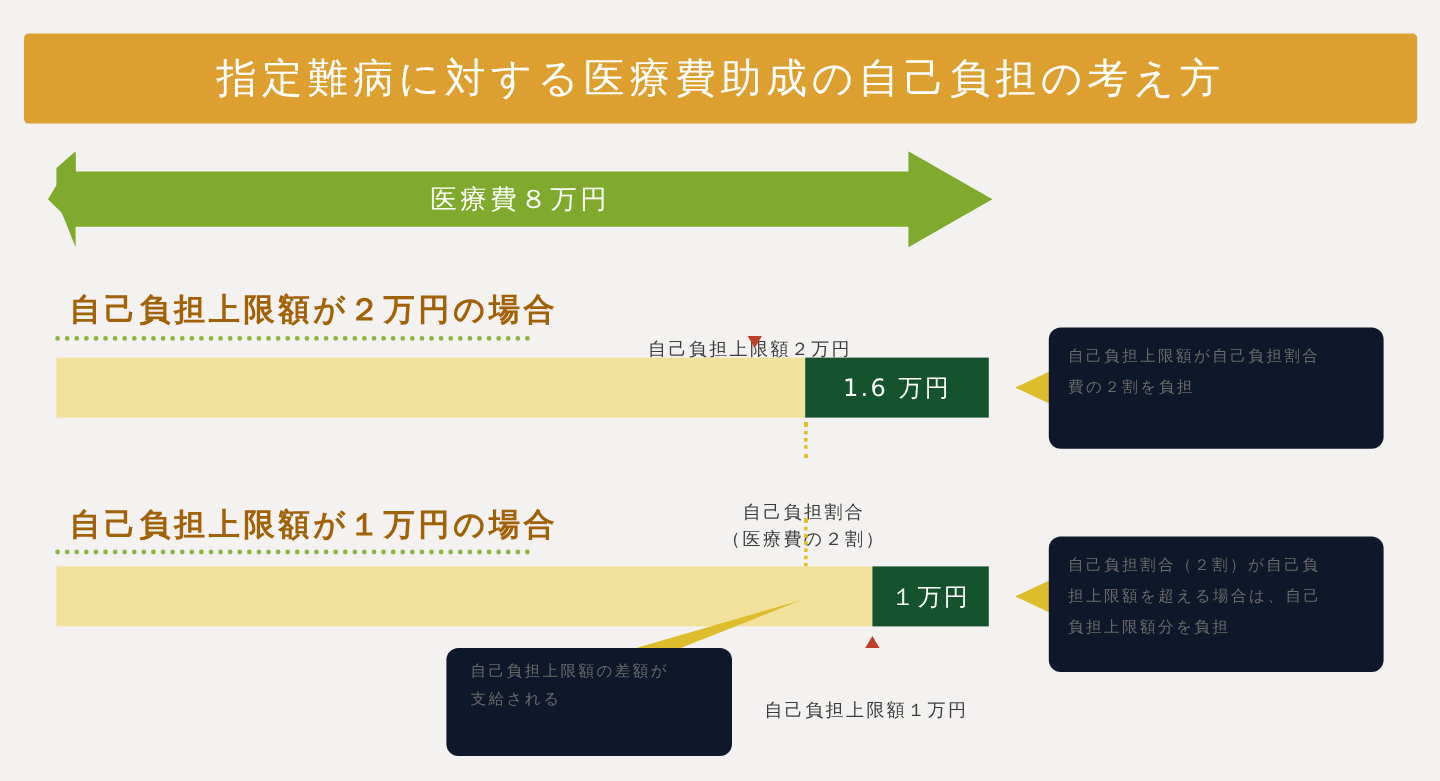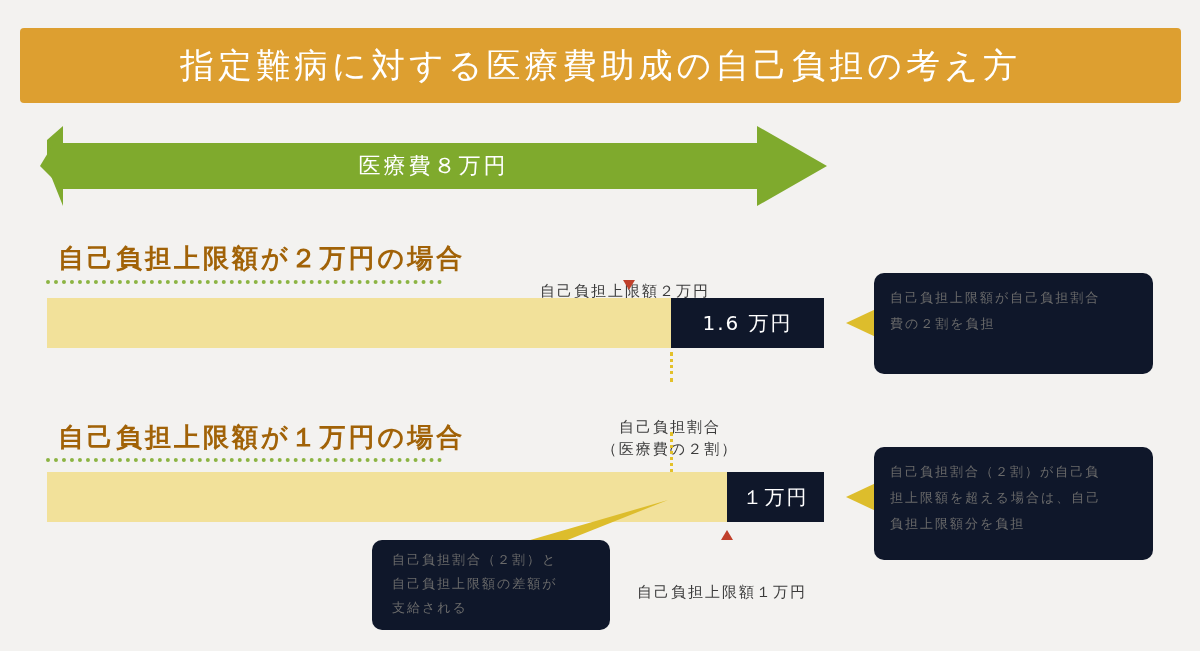--- a/index.html
+++ b/index.html
@@ -7,21 +7,21 @@
        font-family:"DejaVu Sans","Liberation Sans",sans-serif;}
   .abs{position:absolute;}
   .title-bar{left:20px;top:28px;width:1161px;height:75px;background:#dd9f30;border-radius:4px;
        color:#fff;font-size:34px;font-weight:normal;display:flex;align-items:center;justify-content:center;letter-spacing:4px;}
   .arrow{left:40px;top:126px;width:787px;height:80px;}
   .arrow-label{left:40px;top:148px;width:787px;height:36px;color:#fff;font-size:22px;
        display:flex;align-items:center;justify-content:center;letter-spacing:3px;}
   .section-title{left:58px;color:#a16207;font-size:26px;font-weight:bold;letter-spacing:3px;white-space:nowrap;}
   .dots{left:46px;width:396px;height:0;border-top:4px dotted #8cb443;}
   .bar-bg{left:47px;background:#f2e19a;}
-  .bar-fill{background:#0f172a;color:#fff;font-size:20px;display:flex;align-items:center;justify-content:center;letter-spacing:2px;}
+  .bar-fill{background:#14532d;color:#fff;font-size:20px;display:flex;align-items:center;justify-content:center;letter-spacing:2px;}
   .label{color:#3b3b3b;font-size:15px;letter-spacing:2px;white-space:nowrap;text-align:center;margin-top:32px;}
   .tri-down{width:0;height:0;border-left:6px solid transparent;border-right:6px solid transparent;border-top:10px solid #c0402b;}
   .tri-up{width:0;height:0;border-left:6px solid transparent;border-right:6px solid transparent;border-bottom:10px solid #c0402b;}
   .vdots{left:670px;width:0;border-left:3px dotted #e3c12a;}
   .bubble{background:#0f172a;border-radius:10px;color:#6a6a6a;font-size:13px;line-height:26px;letter-spacing:2px;
        padding:12px 16px;box-sizing:border-box;}
   .bubble-line{display:block;white-space:nowrap;}
 </style>
 </head>
 <body>
@@ -75,16 +75,15 @@
 <div class="abs bubble" style="left:874px;top:447px;width:279px;height:113px;">
   <span class="bubble-line">自己負担割合（２割）が自己負</span>
   <span class="bubble-line">担上限額を超える場合は、自己</span>
   <span class="bubble-line">負担上限額分を負担</span>
 </div>
 
 <svg class="abs" style="left:520px;top:498px;width:150px;height:45px;">
   <polygon points="0,45 148,2 40,45" fill="#ddbd2c"></polygon>
 </svg>
 <div class="abs bubble" style="left:372px;top:540px;width:238px;height:90px;padding:8px 20px;line-height:24px;">
-  <span class="bubble-line">自己負担割合（２割）と</span>
   <span class="bubble-line">自己負担上限額の差額が</span>
   <span class="bubble-line">支給される</span>
 </div>
 
 </body></html>

